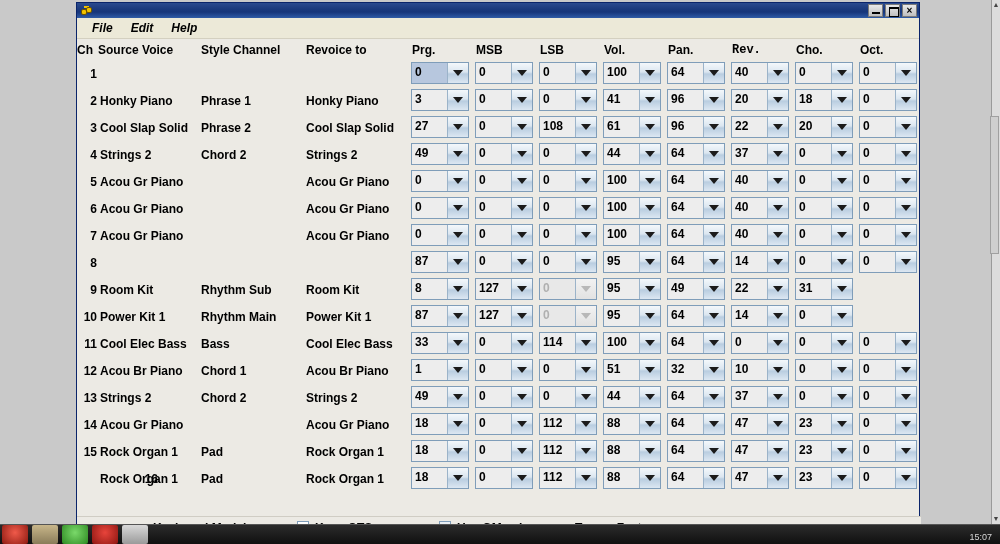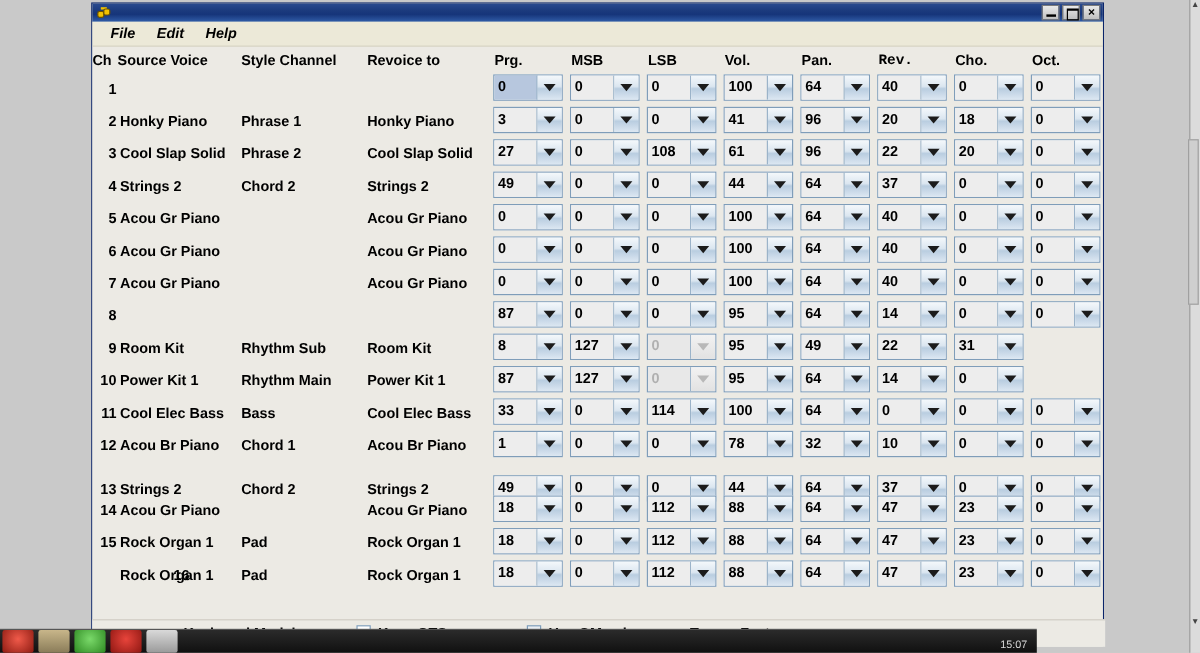--- a/index.html
+++ b/index.html
@@ -11,21 +11,21 @@
     position:relative;
   }
   
   #desktop{position:absolute;inset:0;background:#c9c9c9;}
   #desktop-right-edge{position:absolute;right:0;top:0;bottom:0;width:8px;background:#dcdcdc;border-left:1px solid #9a9a9a;}
   #desktop-scroll-thumb{position:absolute;right:1px;top:116px;width:7px;height:136px;background:#cfcfcf;border:1px solid #a0a0a0;}
   #desktop-scroll-up{position:absolute;right:0px;top:0px;width:8px;height:10px;font-size:7px;color:#444;text-align:center;line-height:10px;}
   #desktop-scroll-dn{position:absolute;right:0px;bottom:20px;width:8px;height:10px;font-size:7px;color:#444;text-align:center;line-height:10px;}
 
   
-  #taskbar{position:absolute;left:0;bottom:0;width:864px;height:19px;
+  #taskbar{position:absolute;left:0;bottom:0;width:1000px;height:19px;
     background:linear-gradient(#2b2b2b,#101010);border-top:1px solid #555;}
   #taskbar .tbicon{position:absolute;bottom:0px;width:26px;height:19px;border-radius:2px;}
   #tb-start{left:2px;background:radial-gradient(circle at 50% 40%, #f05a4a, #8d1b12);}
   #tb-1{left:32px;background:linear-gradient(#c8b68a,#8a7c59);}
   #tb-2{left:62px;background:radial-gradient(circle at 50% 40%,#7ad96a,#2e8a22);}
   #tb-3{left:92px;background:radial-gradient(circle at 50% 40%,#e8443b,#8e1712);}
   #tb-4{left:122px;background:linear-gradient(#d9d9d9,#9a9a9a);}
   #tb-clock{position:absolute;right:8px;bottom:2px;color:#d8d8d8;font-size:9px;}
 
   
@@ -571,41 +571,41 @@
           </div>
           <div class="spin" style="left: 398px; width: 58px;">
             <div class="val">0</div>
             <div class="arw"></div>
           </div>
           <div class="spin" style="left: 462px; width: 58px;">
             <div class="val">0</div>
             <div class="arw"></div>
           </div>
           <div class="spin" style="left: 526px; width: 58px;">
-            <div class="val">78</div>
+            <div class="val">51</div>
             <div class="arw"></div>
           </div>
           <div class="spin" style="left: 590px; width: 58px;">
             <div class="val">32</div>
             <div class="arw"></div>
           </div>
           <div class="spin" style="left: 654px; width: 58px;">
             <div class="val">10</div>
             <div class="arw"></div>
           </div>
           <div class="spin" style="left: 718px; width: 58px;">
             <div class="val">0</div>
             <div class="arw"></div>
           </div>
           <div class="spin" style="left: 782px; width: 58px;">
             <div class="val">0</div>
             <div class="arw"></div>
           </div>
         </div>
-        <div class="row" style="top: 356px;">
+        <div class="row" style="top: 346px;">
           <div class="tcell" style="left: 0px; width: 20px; text-align: right;">13</div>
           <div class="tcell" style="left: 23px; width: 98px; text-align: left;">Strings 2</div>
           <div class="tcell" style="left: 124px; width: 100px; text-align: left;">Chord 2</div>
           <div class="tcell" style="left: 229px; width: 100px; text-align: left;">Strings 2</div>
           <div class="spin" style="left: 334px; width: 58px;">
             <div class="val">49</div>
             <div class="arw"></div>
           </div>
           <div class="spin" style="left: 398px; width: 58px;">
             <div class="val">0</div>

